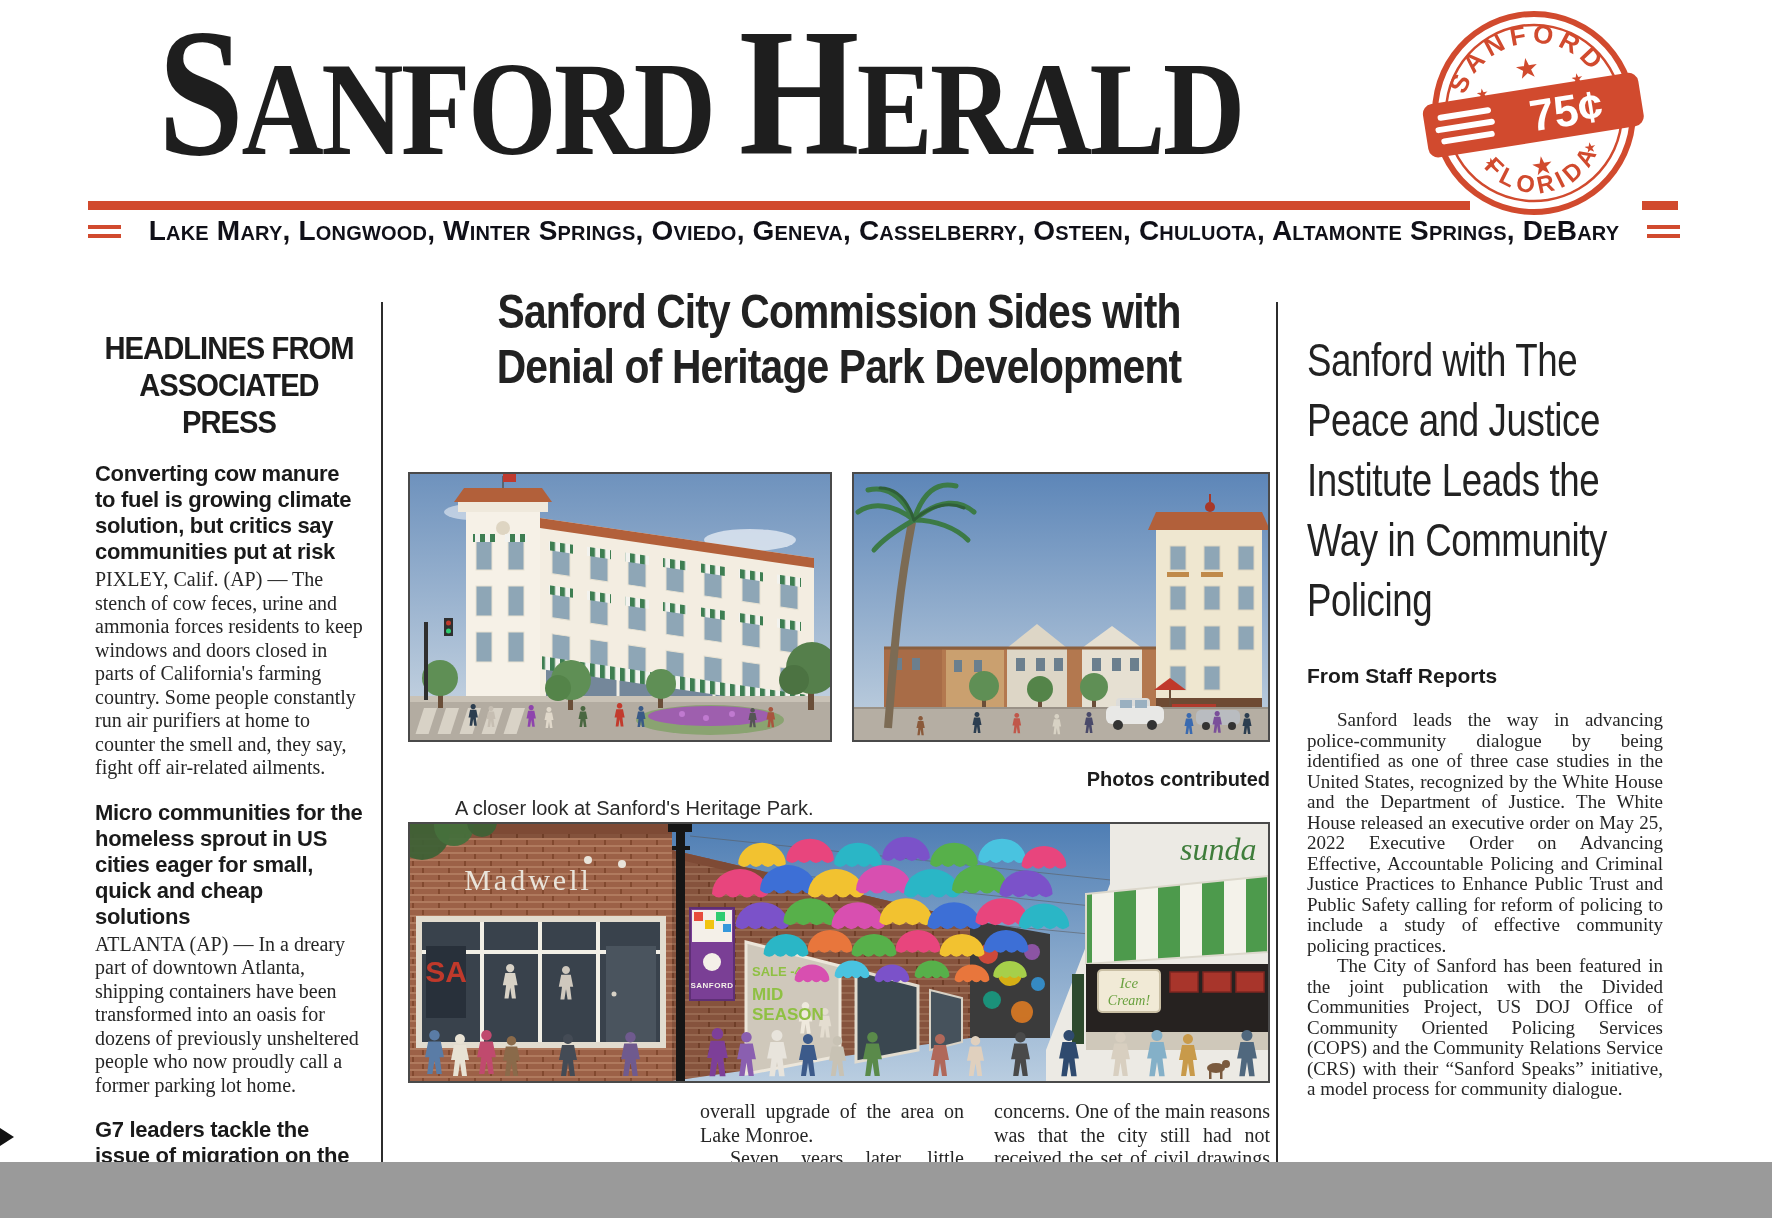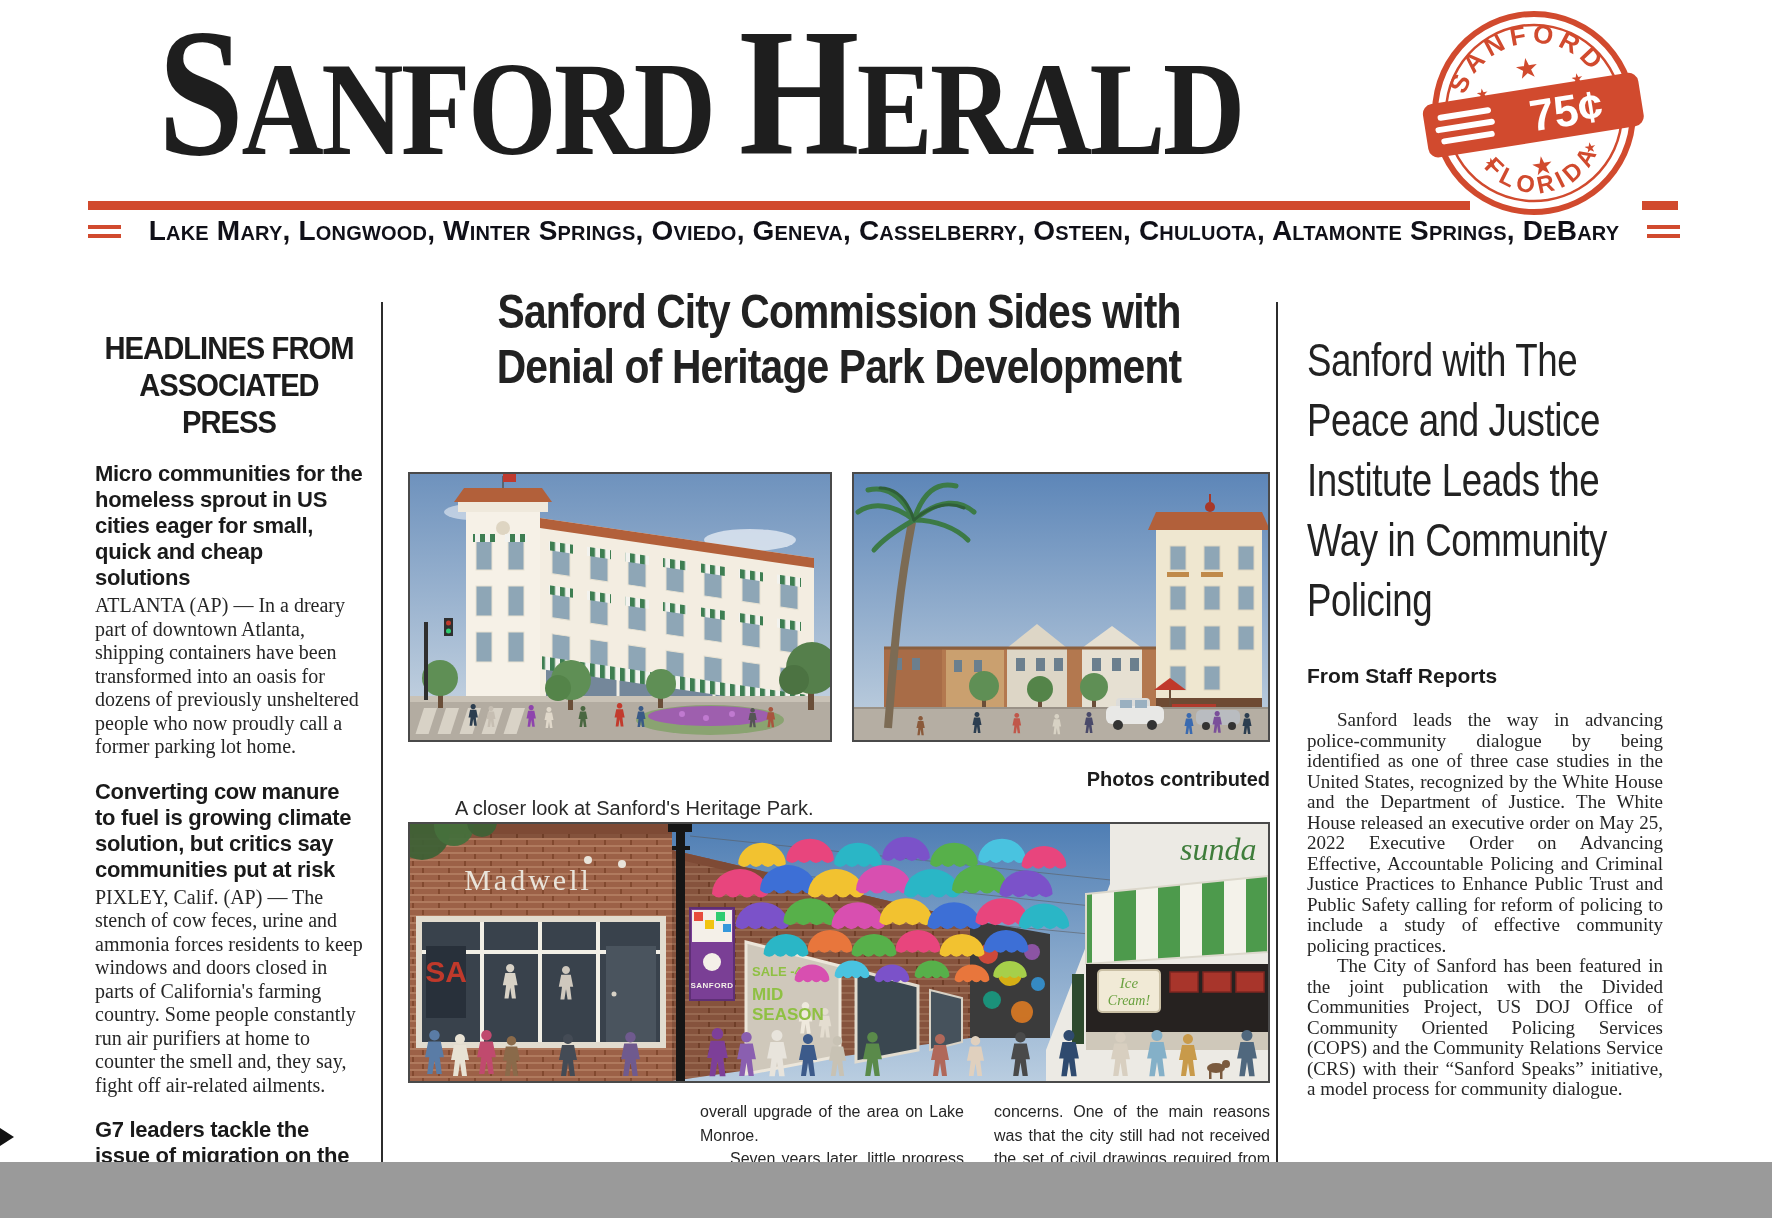--- a/index.html
+++ b/index.html
@@ -44,21 +44,21 @@
   #lead-headline { position:absolute; left:408px; top:284px; width:862px; }
   #lead-headline .inner { width:1014px; margin-left:-76px; transform:scaleX(.85); transform-origin:center top;
     text-align:center; font-weight:700; font-size:48px; line-height:55px; letter-spacing:-1px; white-space:pre-line; color:#222; }
   .photo-frame { position:absolute; border:2px solid #4a4a4a; background:#15803d; }
   #photo-1 { left:408px; top:472px; width:424px; height:270px; }
   #photo-2 { left:852px; top:472px; width:418px; height:270px; }
   #photo-3 { left:408px; top:822px; width:862px; height:261px; }
   .photo-frame svg { display:block; width:100%; height:100%; }
   #photo-credit { position:absolute; left:408px; top:768px; width:862px; text-align:right; font-weight:700; font-size:20px; }
   #photo-caption { position:absolute; left:408px; top:797px; font-size:20px; color:#2a2a2a;margin-left:47px; }
-  .serif-col p { font-family:Liberation Sans, sans-serif; font-size:16px; line-height:23.5px; color:#262626; text-align:justify; }
+  .serif-col p { font-family:Liberation Serif, serif; font-size:20px; line-height:23.5px; color:#262626; text-align:justify; }
   .indent { text-indent:30px; }
   #lead-col-1 { position:absolute; left:408px; top:1096px; width:246px; }
   #byline-name  { font-weight:700; font-size:27px; letter-spacing:-.3px; }
   #byline-role  { font-size:19px; margin-top:7px; }
   #byline-email { font-size:19px; margin-top:9px; }
   #lead-col-2 { position:absolute; left:700px; top:1100px; width:264px; }
   #lead-col-3 { position:absolute; left:994px; top:1100px; width:276px; }
   
   #policing { position:absolute; left:1307px; top:330px; width:356px; }
   #policing-headline { width:457px; transform:scaleX(.78); transform-origin:left top;
@@ -120,26 +120,26 @@
   </div>
 
 
   <div id="divider-1" class="v-divider"></div>
   <div id="divider-2" class="v-divider"></div>
 
   <div id="ap-col">
     <div id="ap-heading">HEADLINES FROM
 ASSOCIATED PRESS</div>
     <div class="ap-story">
+      <h3>Converting cow manure to fuel is growing climate solution, but critics say communities put at risk</h3>
+      <p>PIXLEY, Calif. (AP) — The stench of cow feces, urine and ammonia forces residents to keep windows and doors closed in parts of California's farming country. Some people constantly run air purifiers at home to counter the smell and, they say, fight off air-related ailments.</p>
+    </div>
+    <div class="ap-story">
       <h3>Micro communities for the homeless sprout in US cities eager for small, quick and cheap solutions</h3>
       <p>ATLANTA (AP) — In a dreary part of downtown Atlanta, shipping containers have been transformed into an oasis for dozens of previously unsheltered people who now proudly call a former parking lot home.</p>
-    </div>
-    <div class="ap-story">
-      <h3>Converting cow manure to fuel is growing climate solution, but critics say communities put at risk</h3>
-      <p>PIXLEY, Calif. (AP) — The stench of cow feces, urine and ammonia forces residents to keep windows and doors closed in parts of California's farming country. Some people constantly run air purifiers at home to counter the smell and, they say, fight off air-related ailments.</p>
     </div>
     <div class="ap-story">
       <h3>G7 leaders tackle the issue of migration on the second day of their summit in Italy</h3>
 
     </div>
   </div>
 
   <div id="lead-headline">
     <div class="inner">Sanford City Commission Sides with
 Denial of Heritage Park Development</div>

